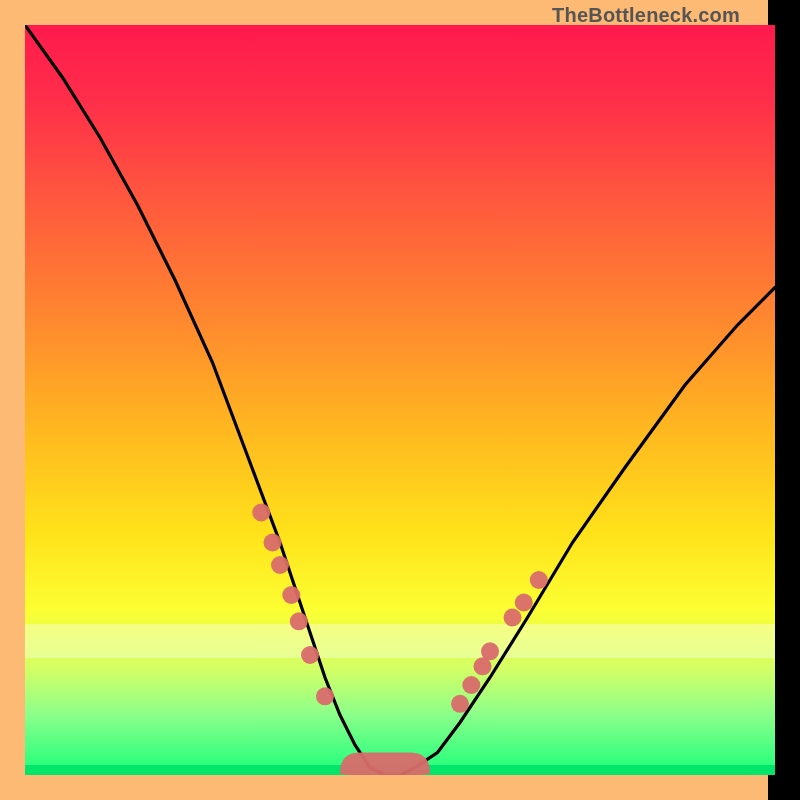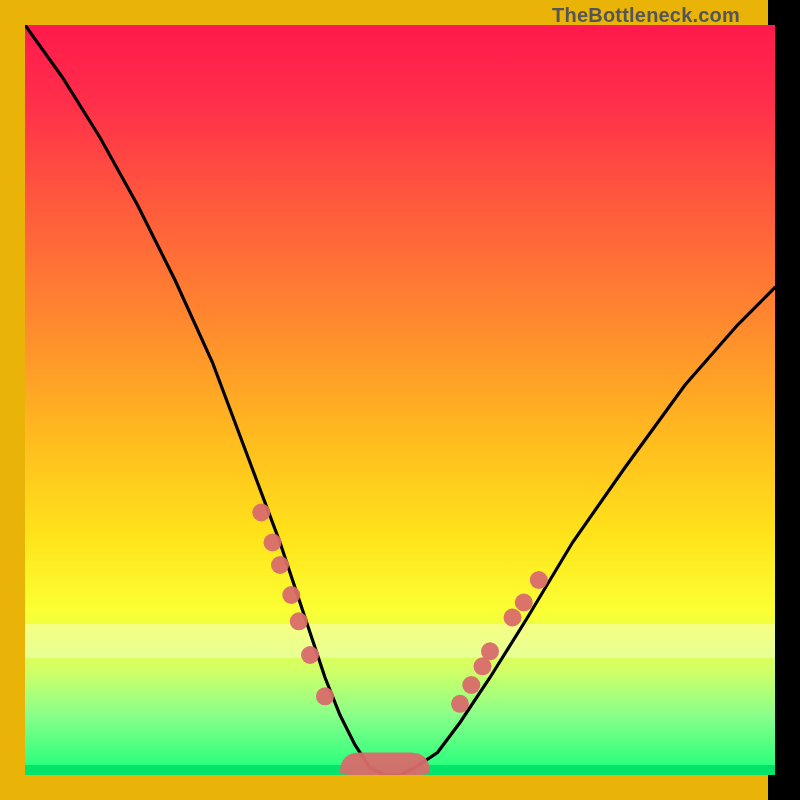--- a/index.html
+++ b/index.html
@@ -8,21 +8,21 @@
     width: 800px;
     height: 800px;
     overflow: hidden;
     background: #000;
     font-family: Arial, Helvetica, sans-serif;
   }
   .stage {
     position: relative;
     width: 768px;
     height: 800px;
-    background: #eab308;
+    background: #fdba74;
     text-align: right;
   }
   .plot {
     position: absolute;
     left: 25px;
     top: 25px;
     width: 750px;
     height: 750px;
     background: linear-gradient(
       to bottom,

